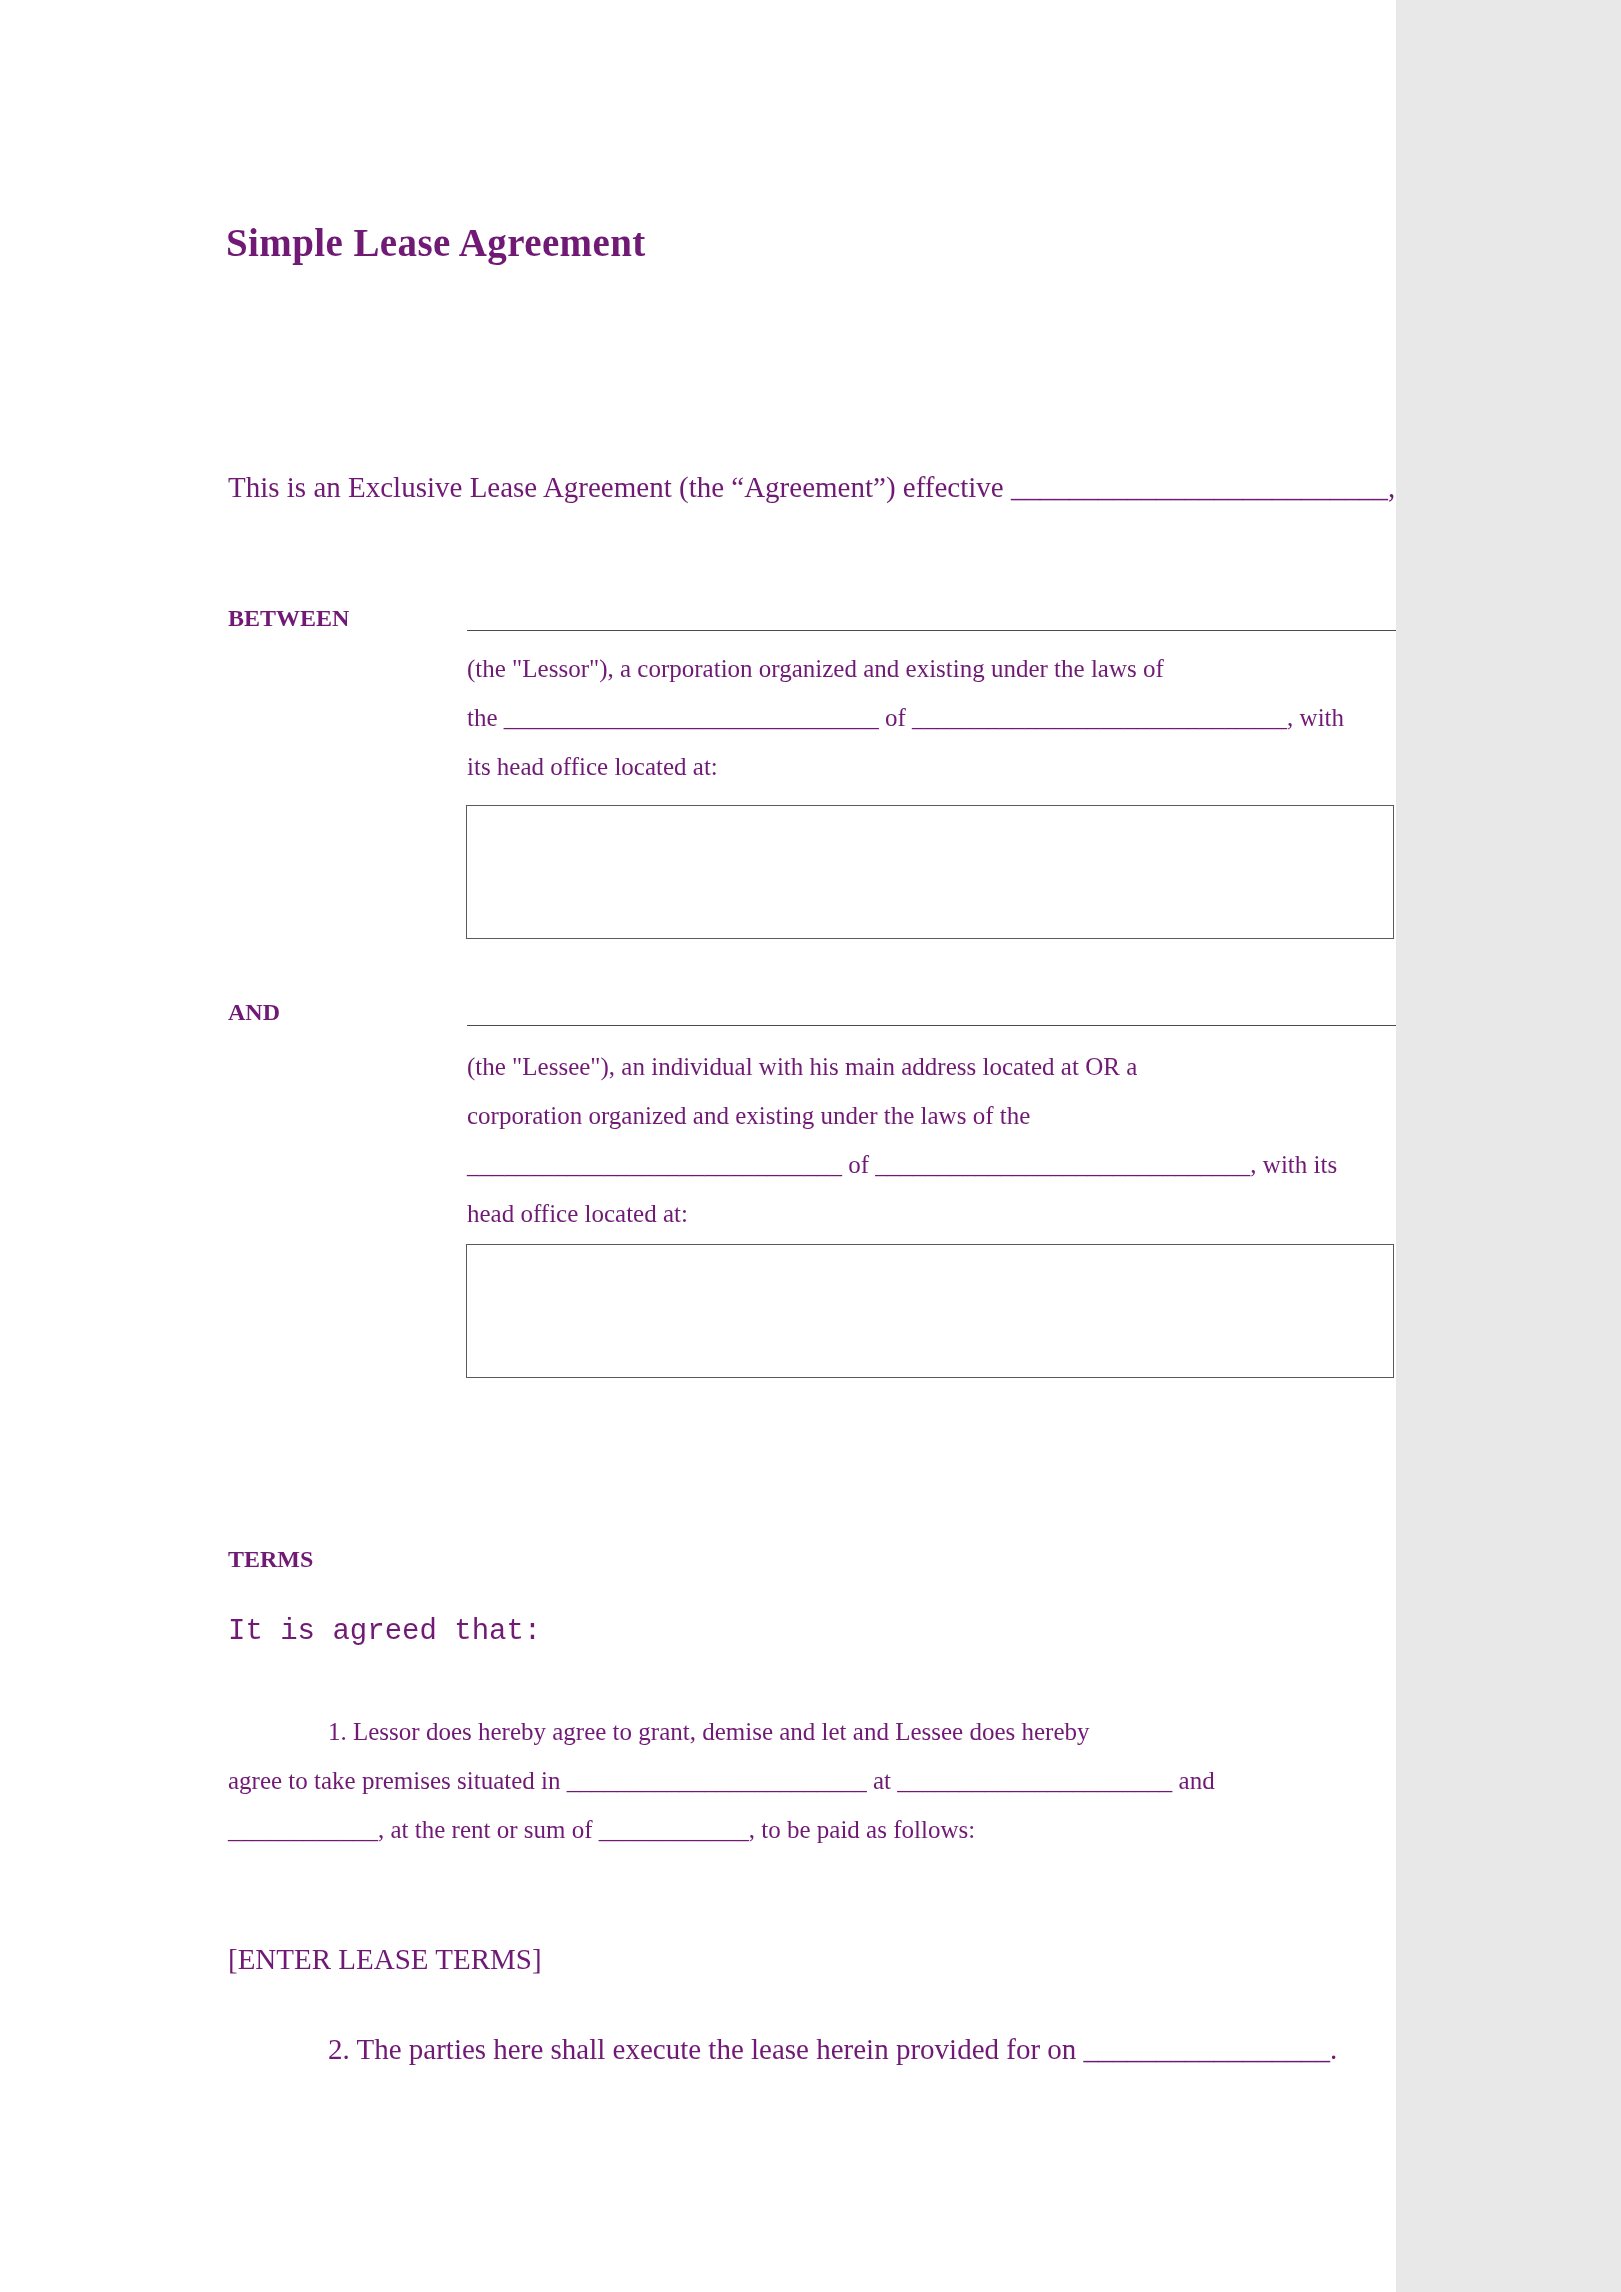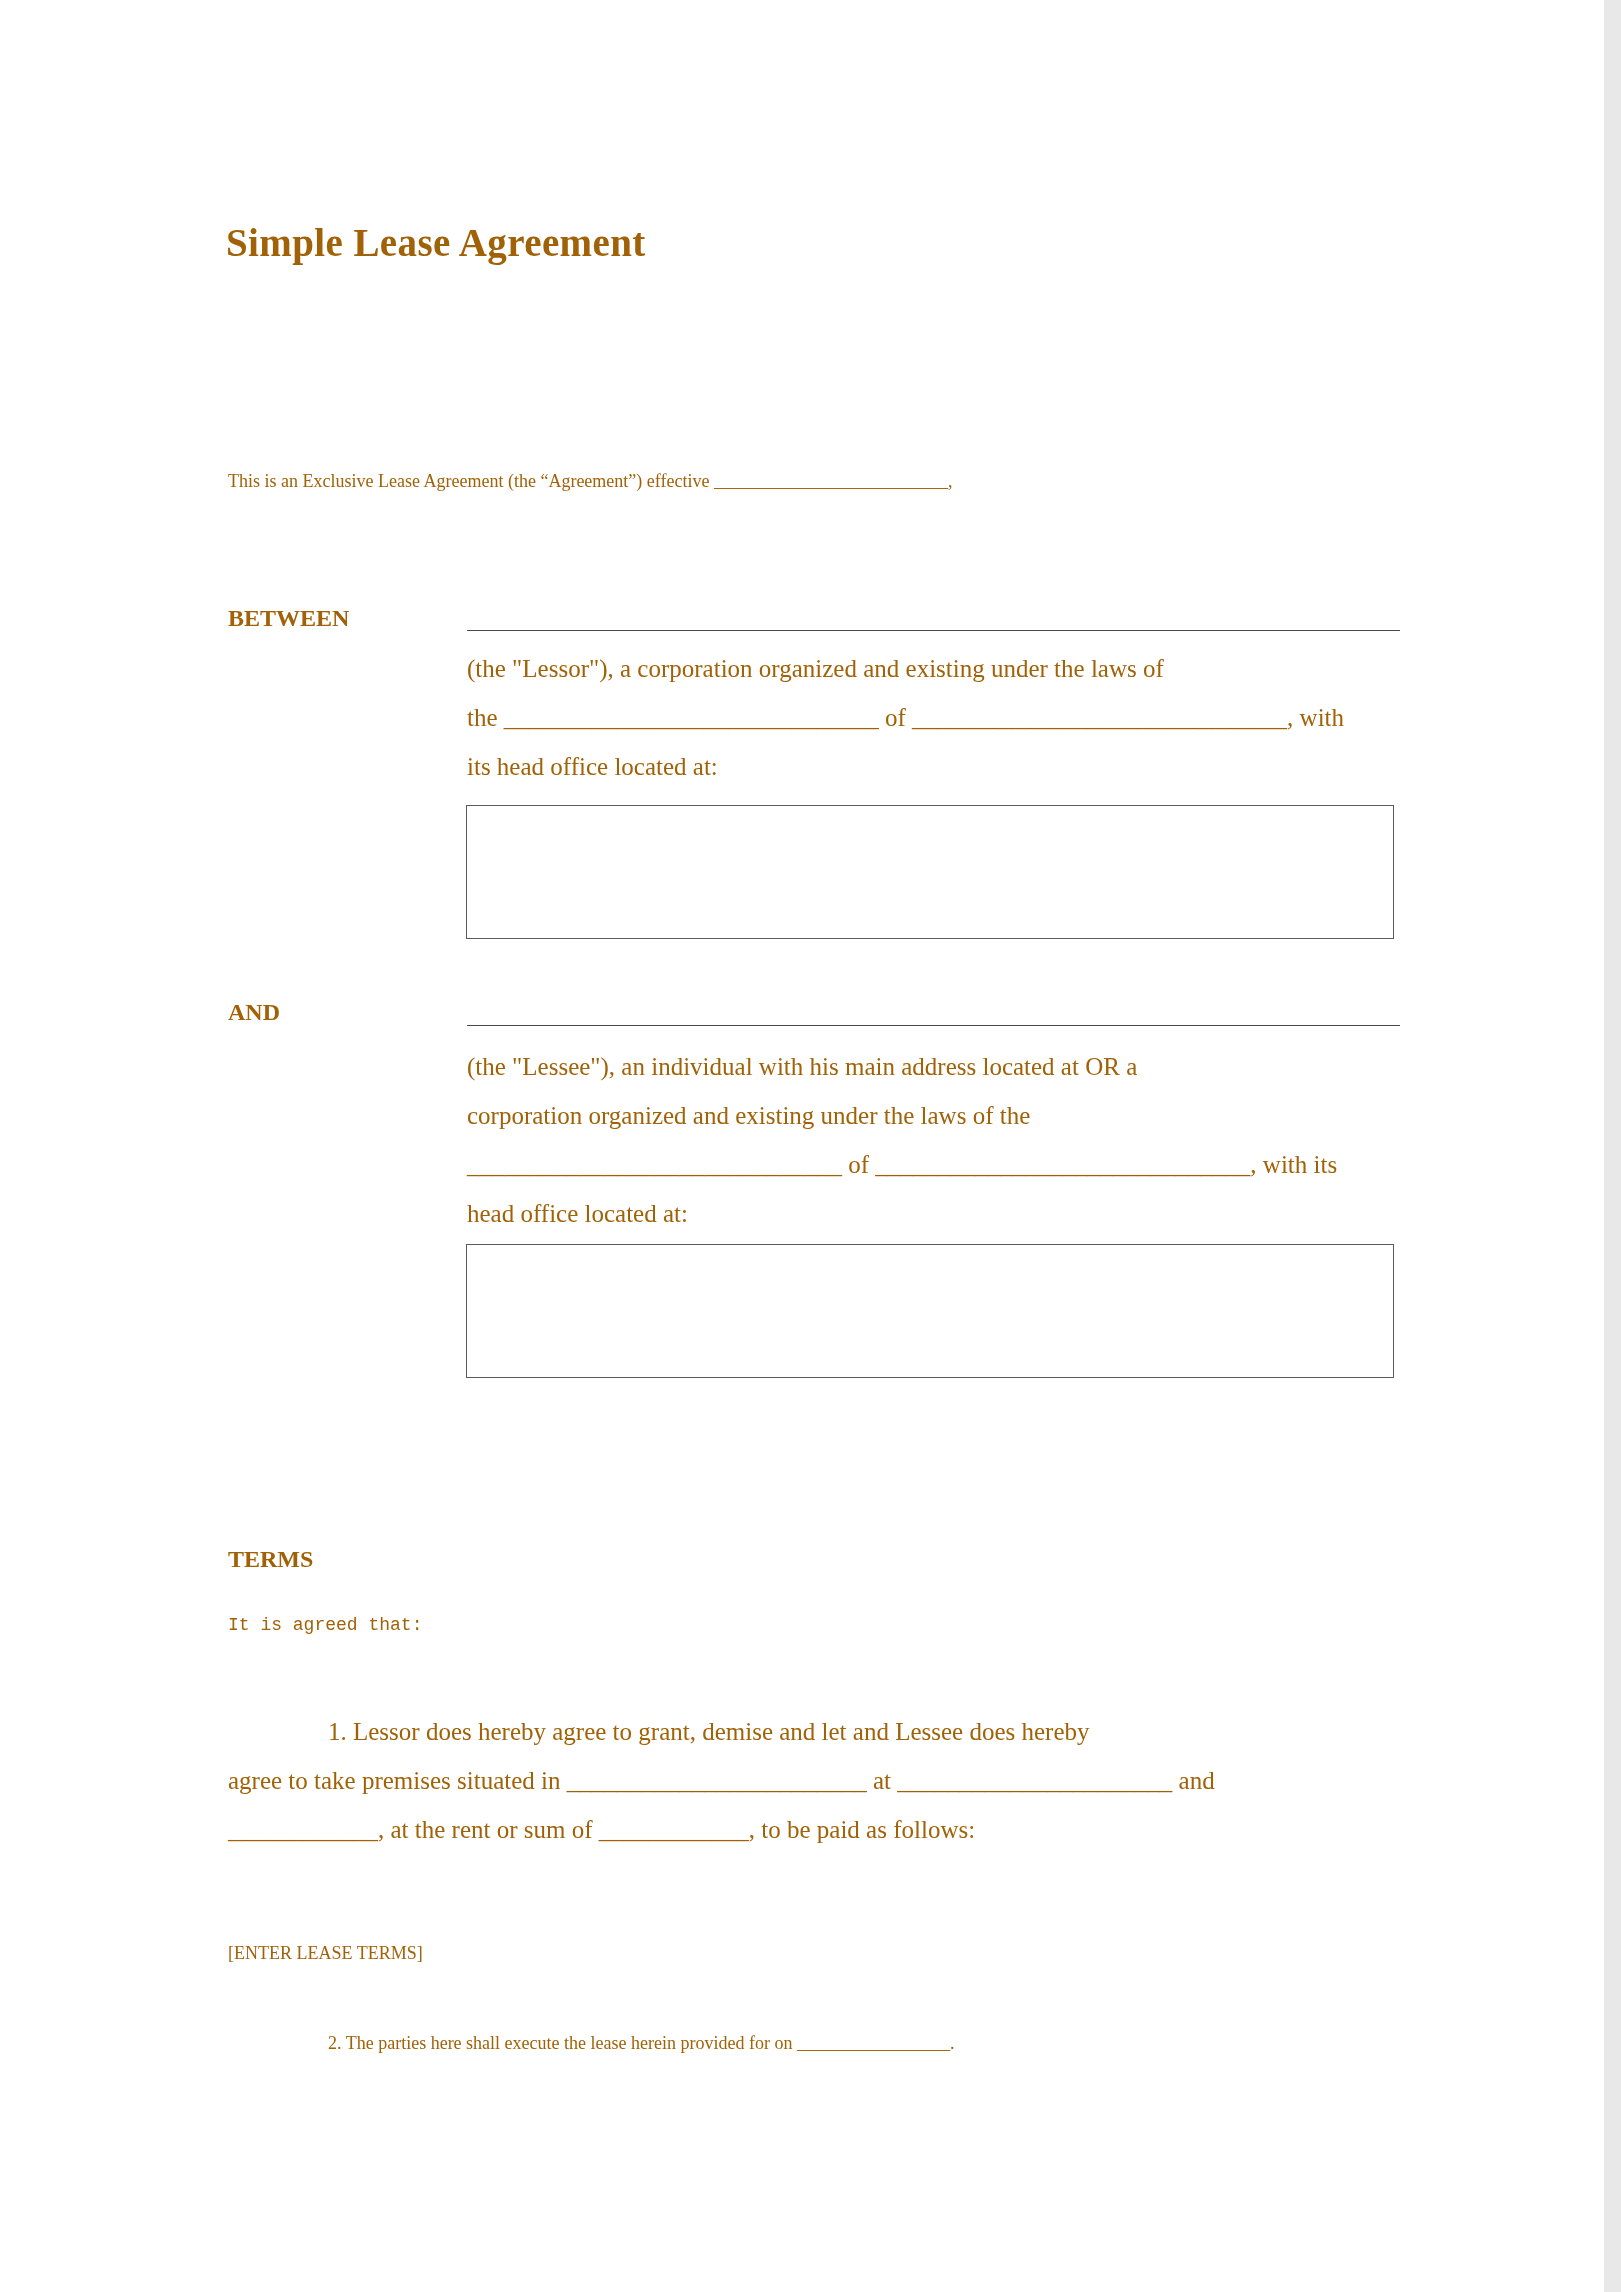--- a/index.html
+++ b/index.html
@@ -1,31 +1,31 @@
 <!DOCTYPE html>
 <html style="font-size:14.3px"><head>
 <meta charset="utf-8">
 <style>
   html,body { margin:0; padding:0; background:#e8e8e8; }
   .page {
     position:relative;
-    width:1604px; height:2293px;
+    width:1396px; height:2293px;
     background:#ffffff;
     font-family:"Liberation Serif","DejaVu Serif",serif;
-    color:#a16207;
+    color:#701a75;
     overflow:hidden;
   }
   .abs { position:absolute; }
   .doc-title {
     left:226px; top:220px;
     font-size:39px; font-weight:bold;
     margin:0; letter-spacing:0.4px;
     white-space:pre;
   }
-  .body-text { font-size:18px; line-height:normal; white-space:pre;text-align:center; }
+  .body-text { font-size:29px; line-height:normal; white-space:pre;text-align:center; }
   .intro { left:228px; top:471px; }
   .section-label {
     font-size:24px; font-weight:bold; white-space:pre;
   }
   .between-label { left:228px; top:605px; }
   .and-label { left:228px; top:999px; }
   .fill-rule {
     left:467px; width:933px; height:0;
     border-top:1.8px solid #4a4a4a;
   }

